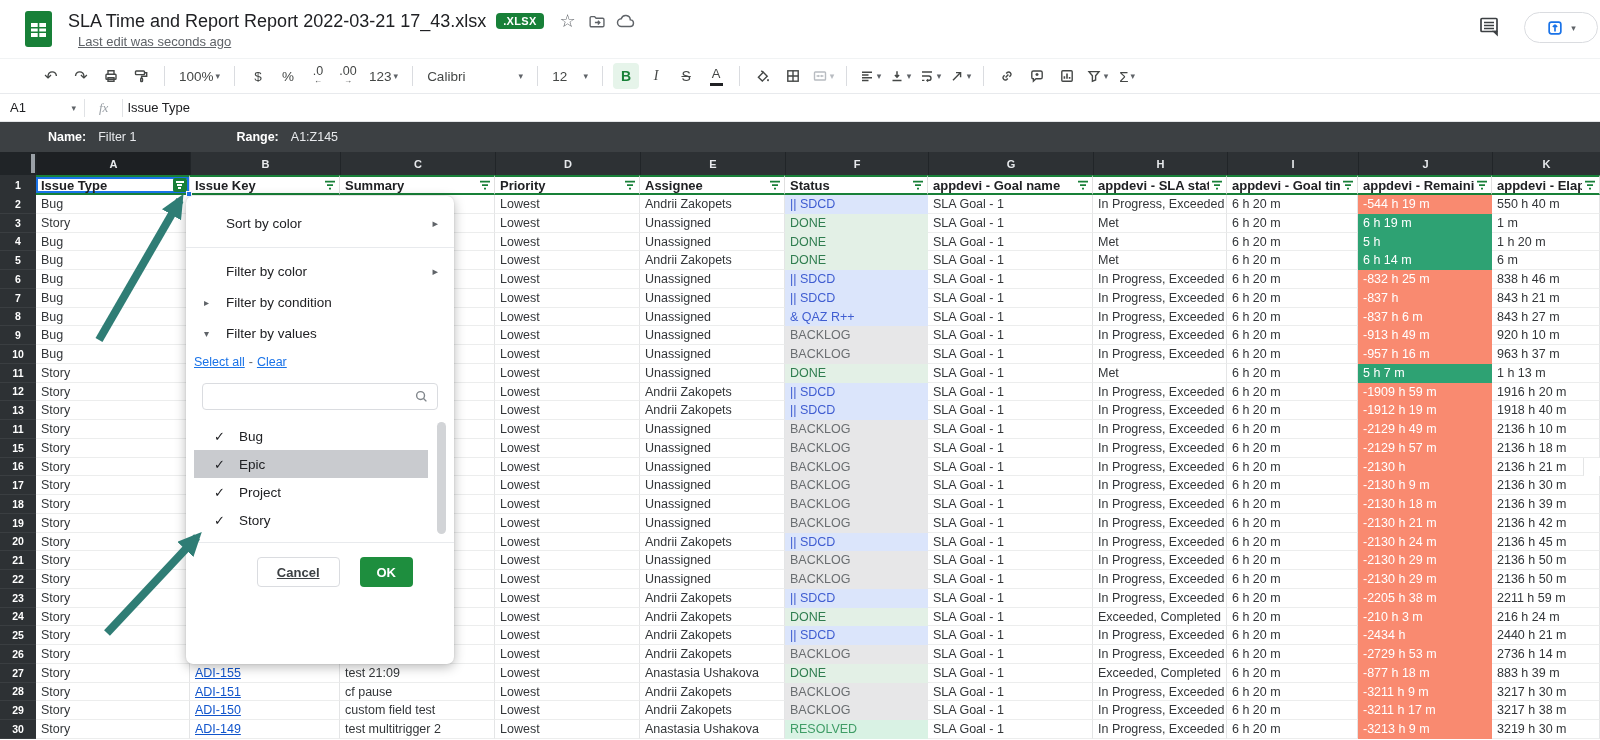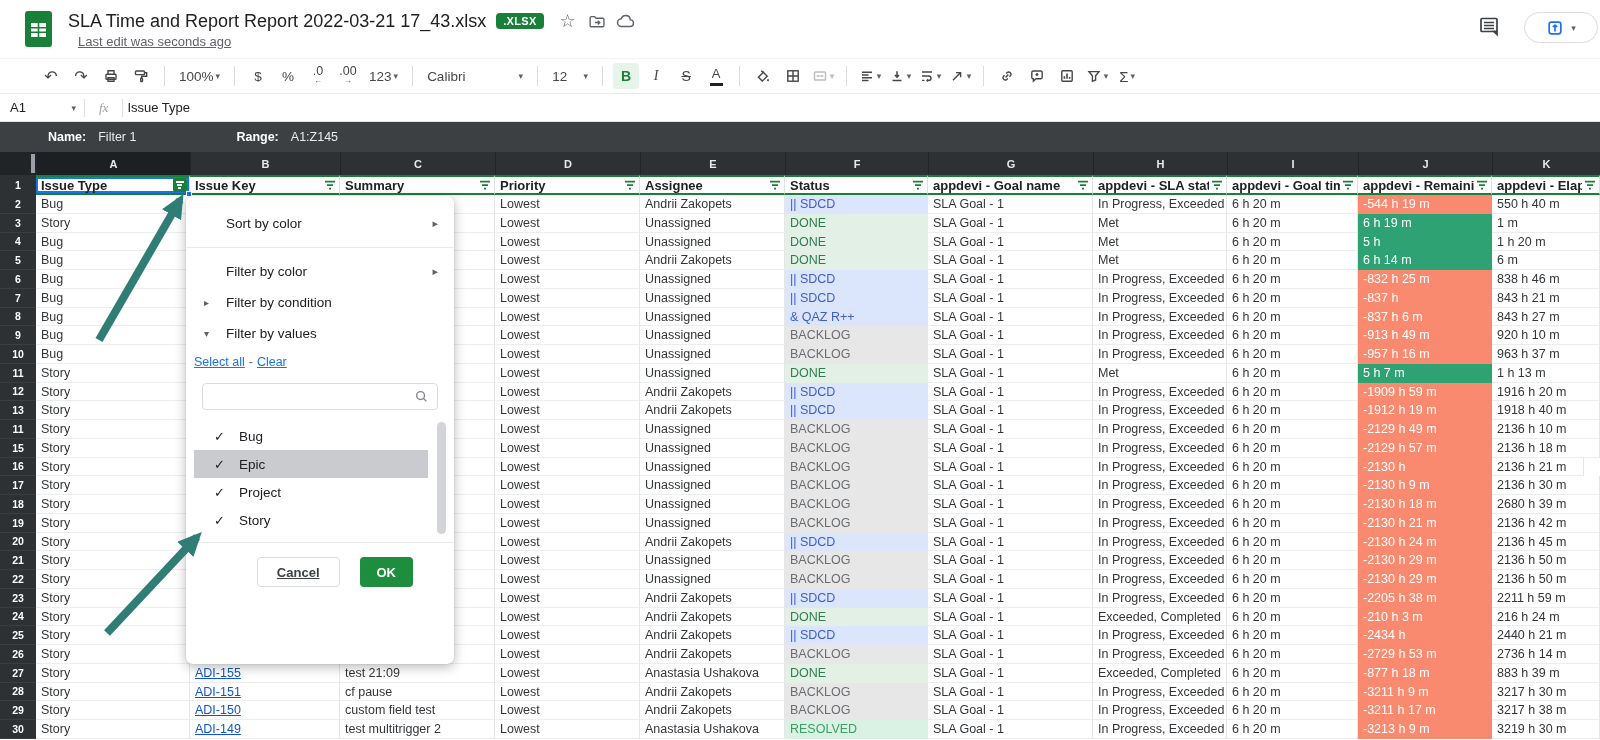--- a/index.html
+++ b/index.html
@@ -647,21 +647,21 @@
           <div class="cell" style="width: 154px;">Story</div>
           <div class="cell" style="width: 150px;"></div>
           <div class="cell" style="width: 155px;"></div>
           <div class="cell" style="width: 145px;">Lowest</div>
           <div class="cell" style="width: 145px;">Unassigned</div>
           <div class="cell status-backlog" style="width: 143px;">BACKLOG</div>
           <div class="cell" style="width: 165px;">SLA Goal - 1</div>
           <div class="cell" style="width: 134px;">In Progress, Exceeded</div>
           <div class="cell" style="width: 131px;">6 h 20 m</div>
           <div class="cell rem-red" style="width: 134px;">-2130 h 18 m</div>
-          <div class="cell" style="width: 108px;">2680 h 39 m</div>
+          <div class="cell" style="width: 108px;">2136 h 39 m</div>
         </div>
         <div class="srow">
           <div class="gut">19</div>
           <div class="cell" style="width: 154px;">Story</div>
           <div class="cell" style="width: 150px;"></div>
           <div class="cell" style="width: 155px;"></div>
           <div class="cell" style="width: 145px;">Lowest</div>
           <div class="cell" style="width: 145px;">Unassigned</div>
           <div class="cell status-backlog" style="width: 143px;">BACKLOG</div>
           <div class="cell" style="width: 165px;">SLA Goal - 1</div>

